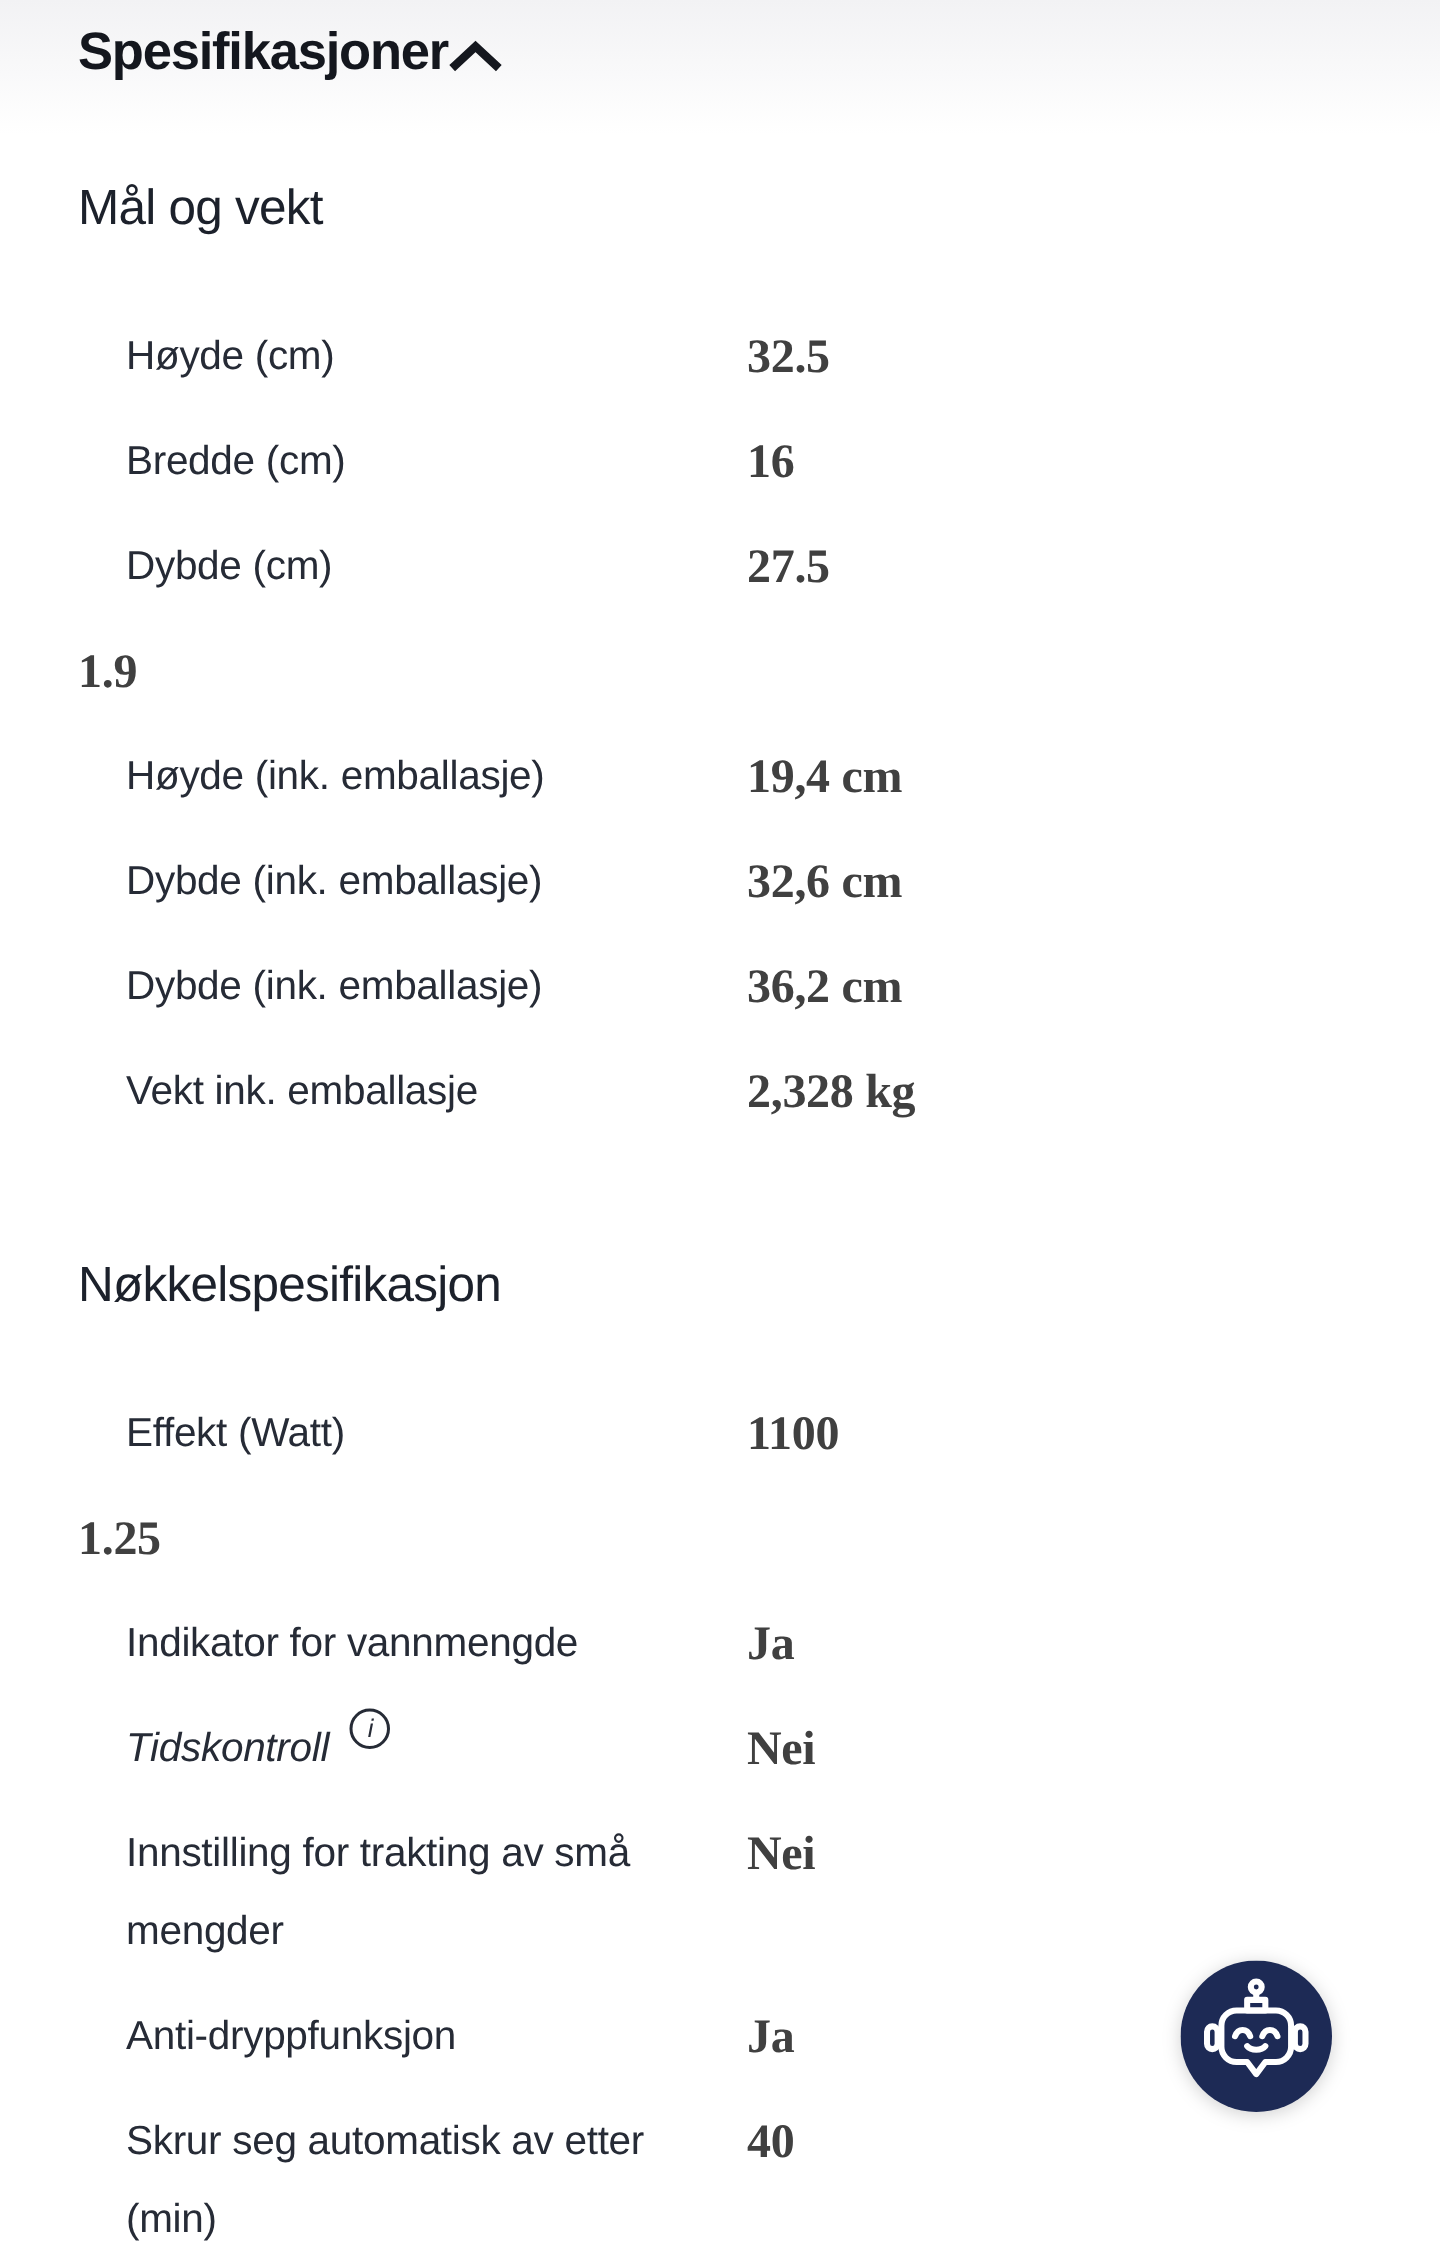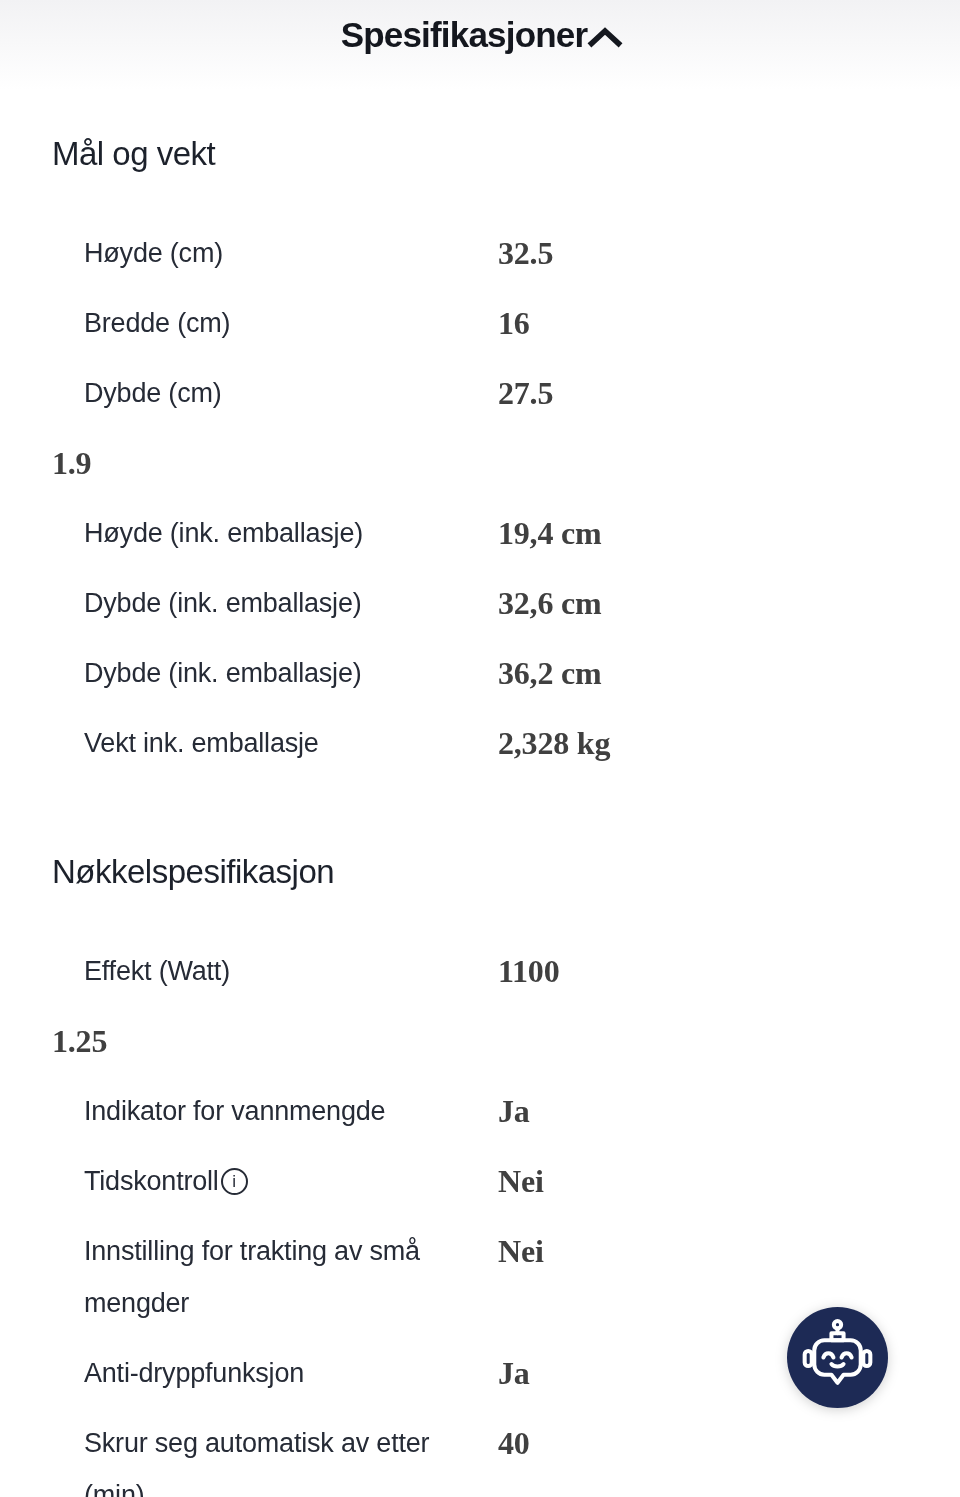--- a/index.html
+++ b/index.html
@@ -12,57 +12,57 @@
     position: relative;
   }
   .top-fade {
     position: absolute; top: 0; left: 0; right: 0; height: 120px;
     background: linear-gradient(180deg, #f2f2f4 0%, rgba(255,255,255,0) 75%);
     pointer-events: none;
   }
   .page { position: relative; padding: 0 48px 0 52px; }
 
   .accordion-header {
-    display: flex; justify-content: center; align-items: flex-start;
+    display: flex; justify-content: flex-start; align-items: flex-start;
     padding-top: 13px;
     cursor: pointer;
   }
   h1.section-title {
     font-size: 35px; line-height: 44px; font-weight: 700;
     letter-spacing: -0.8px; color: #14171e;
   }
   .chevron-btn {
     background: none; border: none; padding: 0; margin-top: 12px;
     cursor: pointer; display: block;
   }
 
   h2.group-heading {
     font-size: 33px; line-height: 46px; font-weight: 400;
     letter-spacing: -0.5px; color: #1c212b;
   }
-  h2.first-group { margin-top: 74px; }
+  h2.first-group { margin-top: 58px; }
   h2.second-group { margin-top: 80px; }
 
   .rows { margin-top: 50px; }
   .row {
     display: grid;
     grid-template-columns: 446px 1fr;
     margin-bottom: 18px;
   }
   .label {
     font-size: 27px; line-height: 52px; font-weight: 400;
     letter-spacing: -0.2px; color: #262b36;
     max-width: 380px;
     margin-left: 32px;
   }
   .value {
     font-size: 32px; line-height: 52px; font-weight: 700;
     letter-spacing: -0.2px; color: #404040; font-family: Liberation Serif, serif;
   }
-  .label-with-icon { display: flex; align-items: center; gap: 2px; }
+  .label-with-icon { display: flex; gap: 14px; font-style: italic; }
   .info-icon {
     display: inline-flex; align-items: center; justify-content: center;
     width: 27px; height: 27px;
     border: 2px solid #262b36; border-radius: 50%;
     font-size: 17px; font-weight: 500; color: #262b36;
     line-height: 1;
     cursor: pointer;
     flex: 0 0 auto;
   }
 

